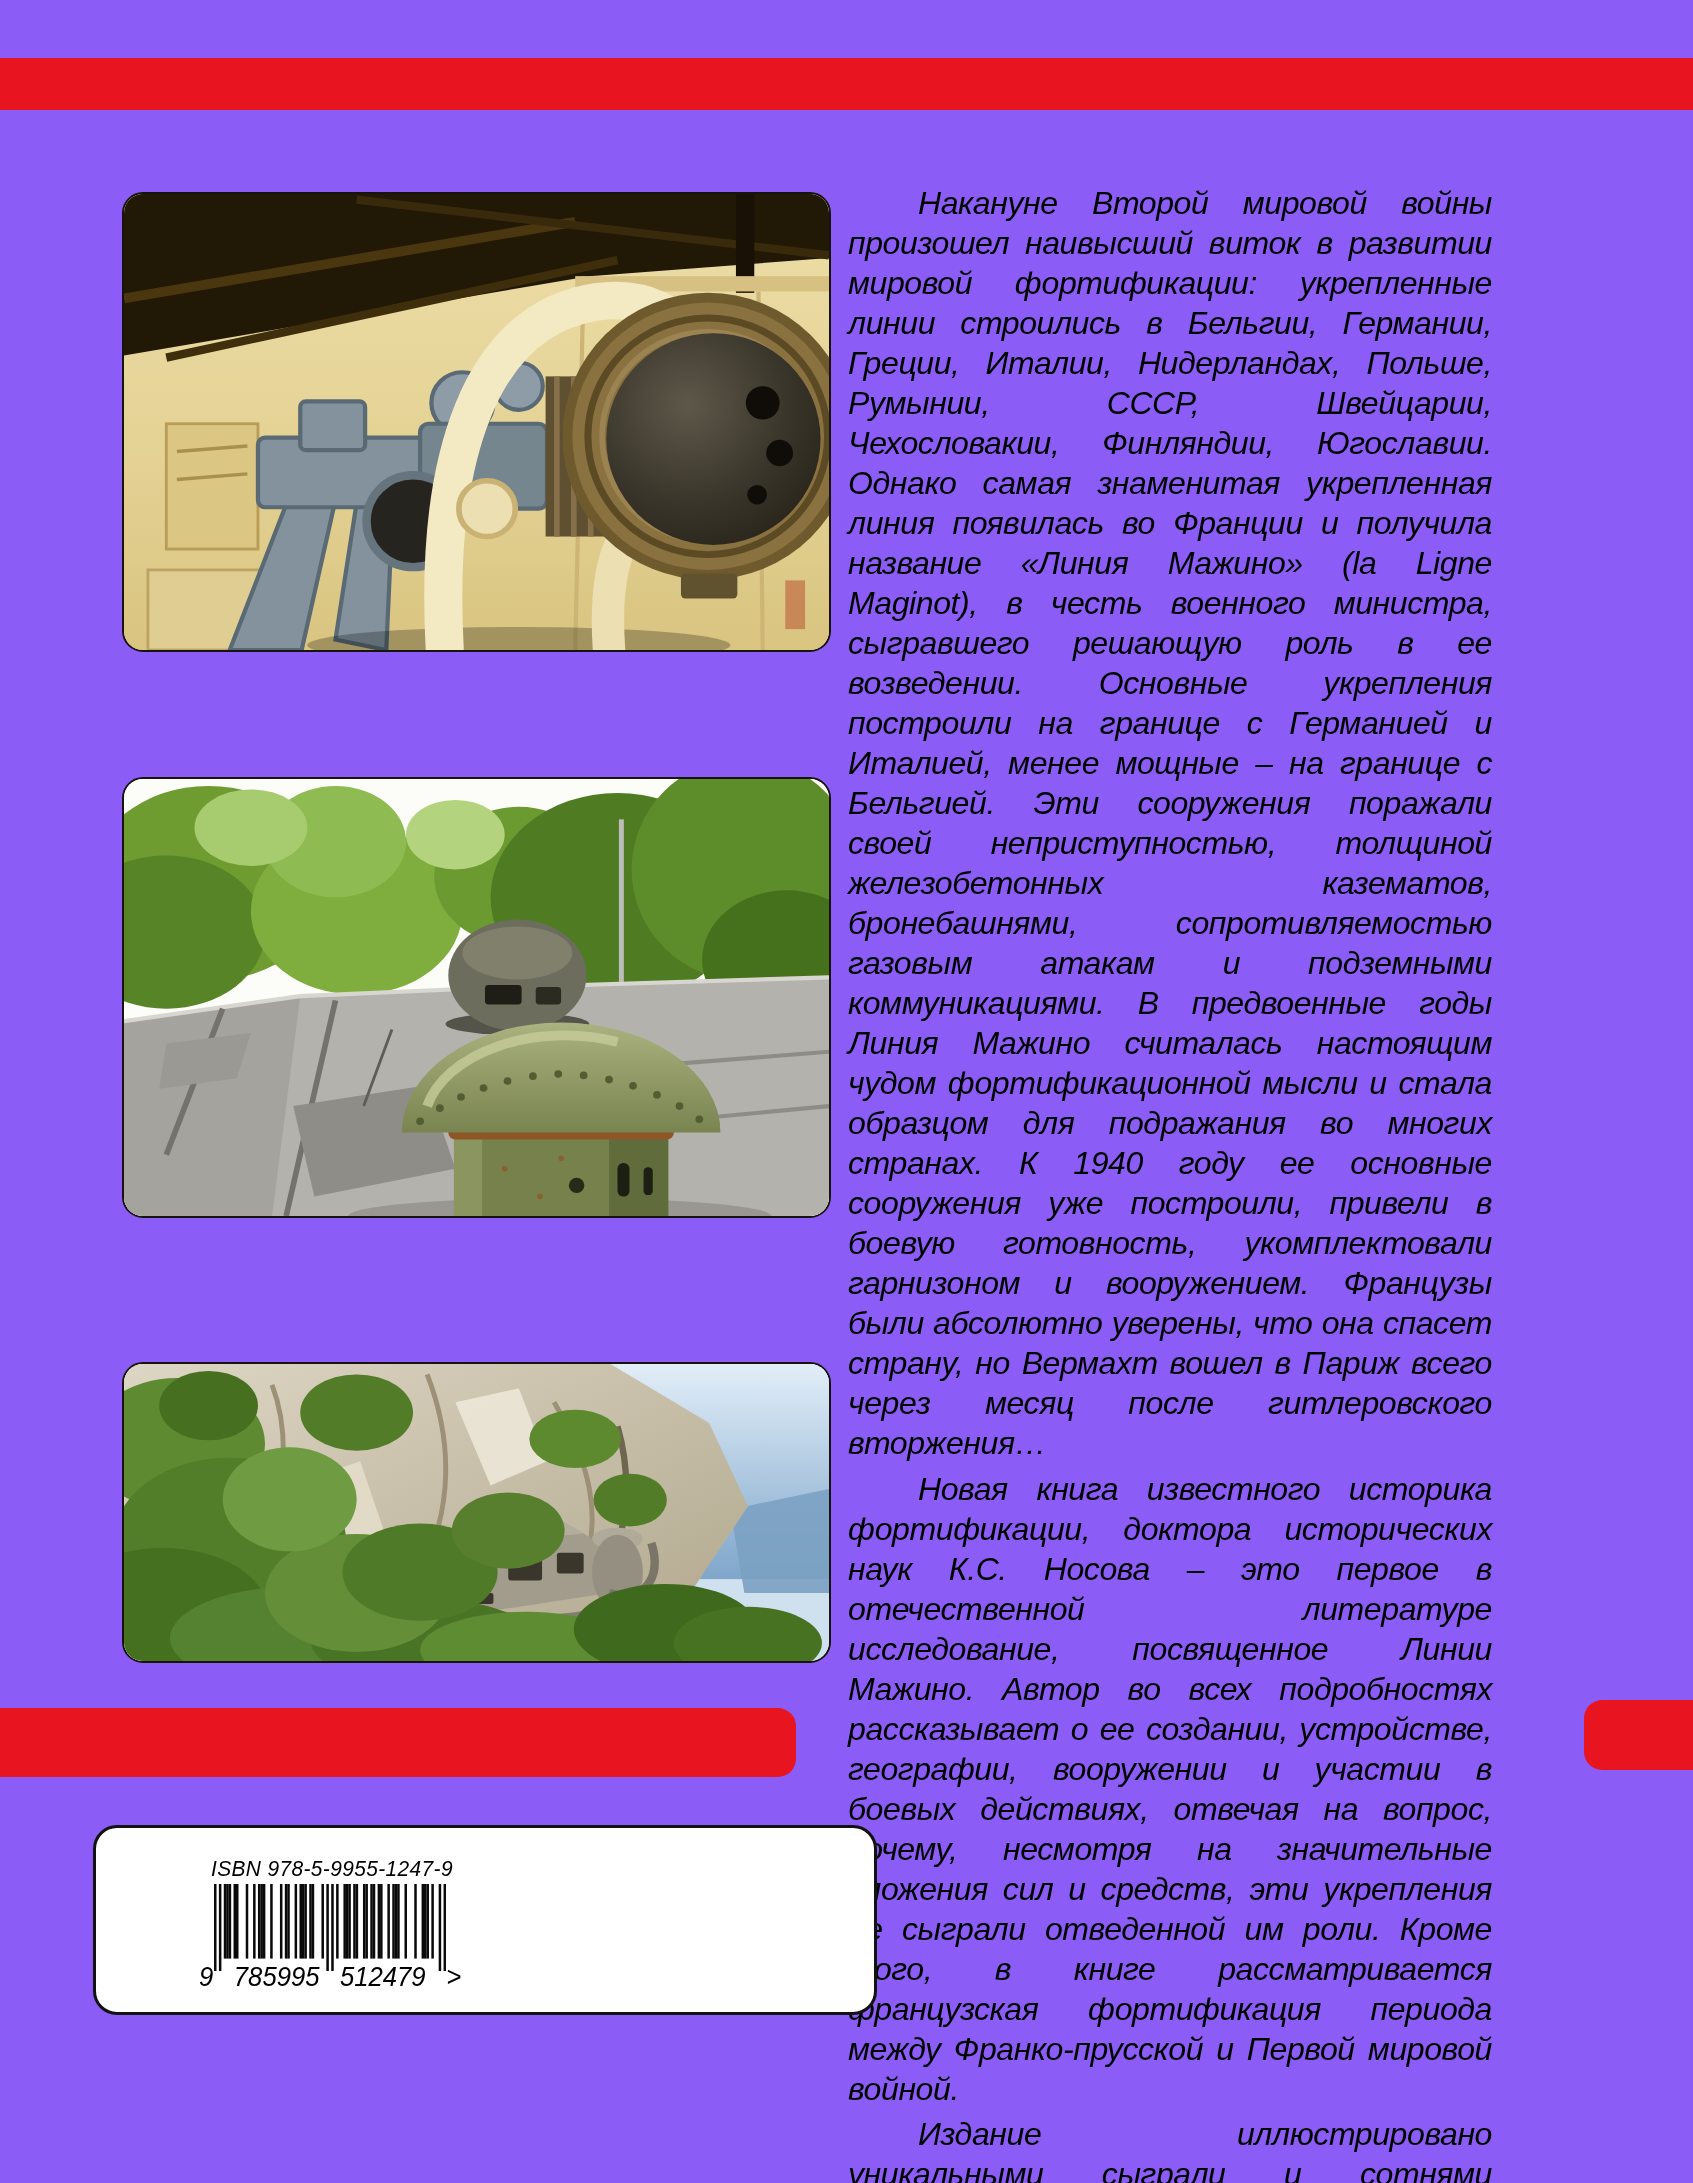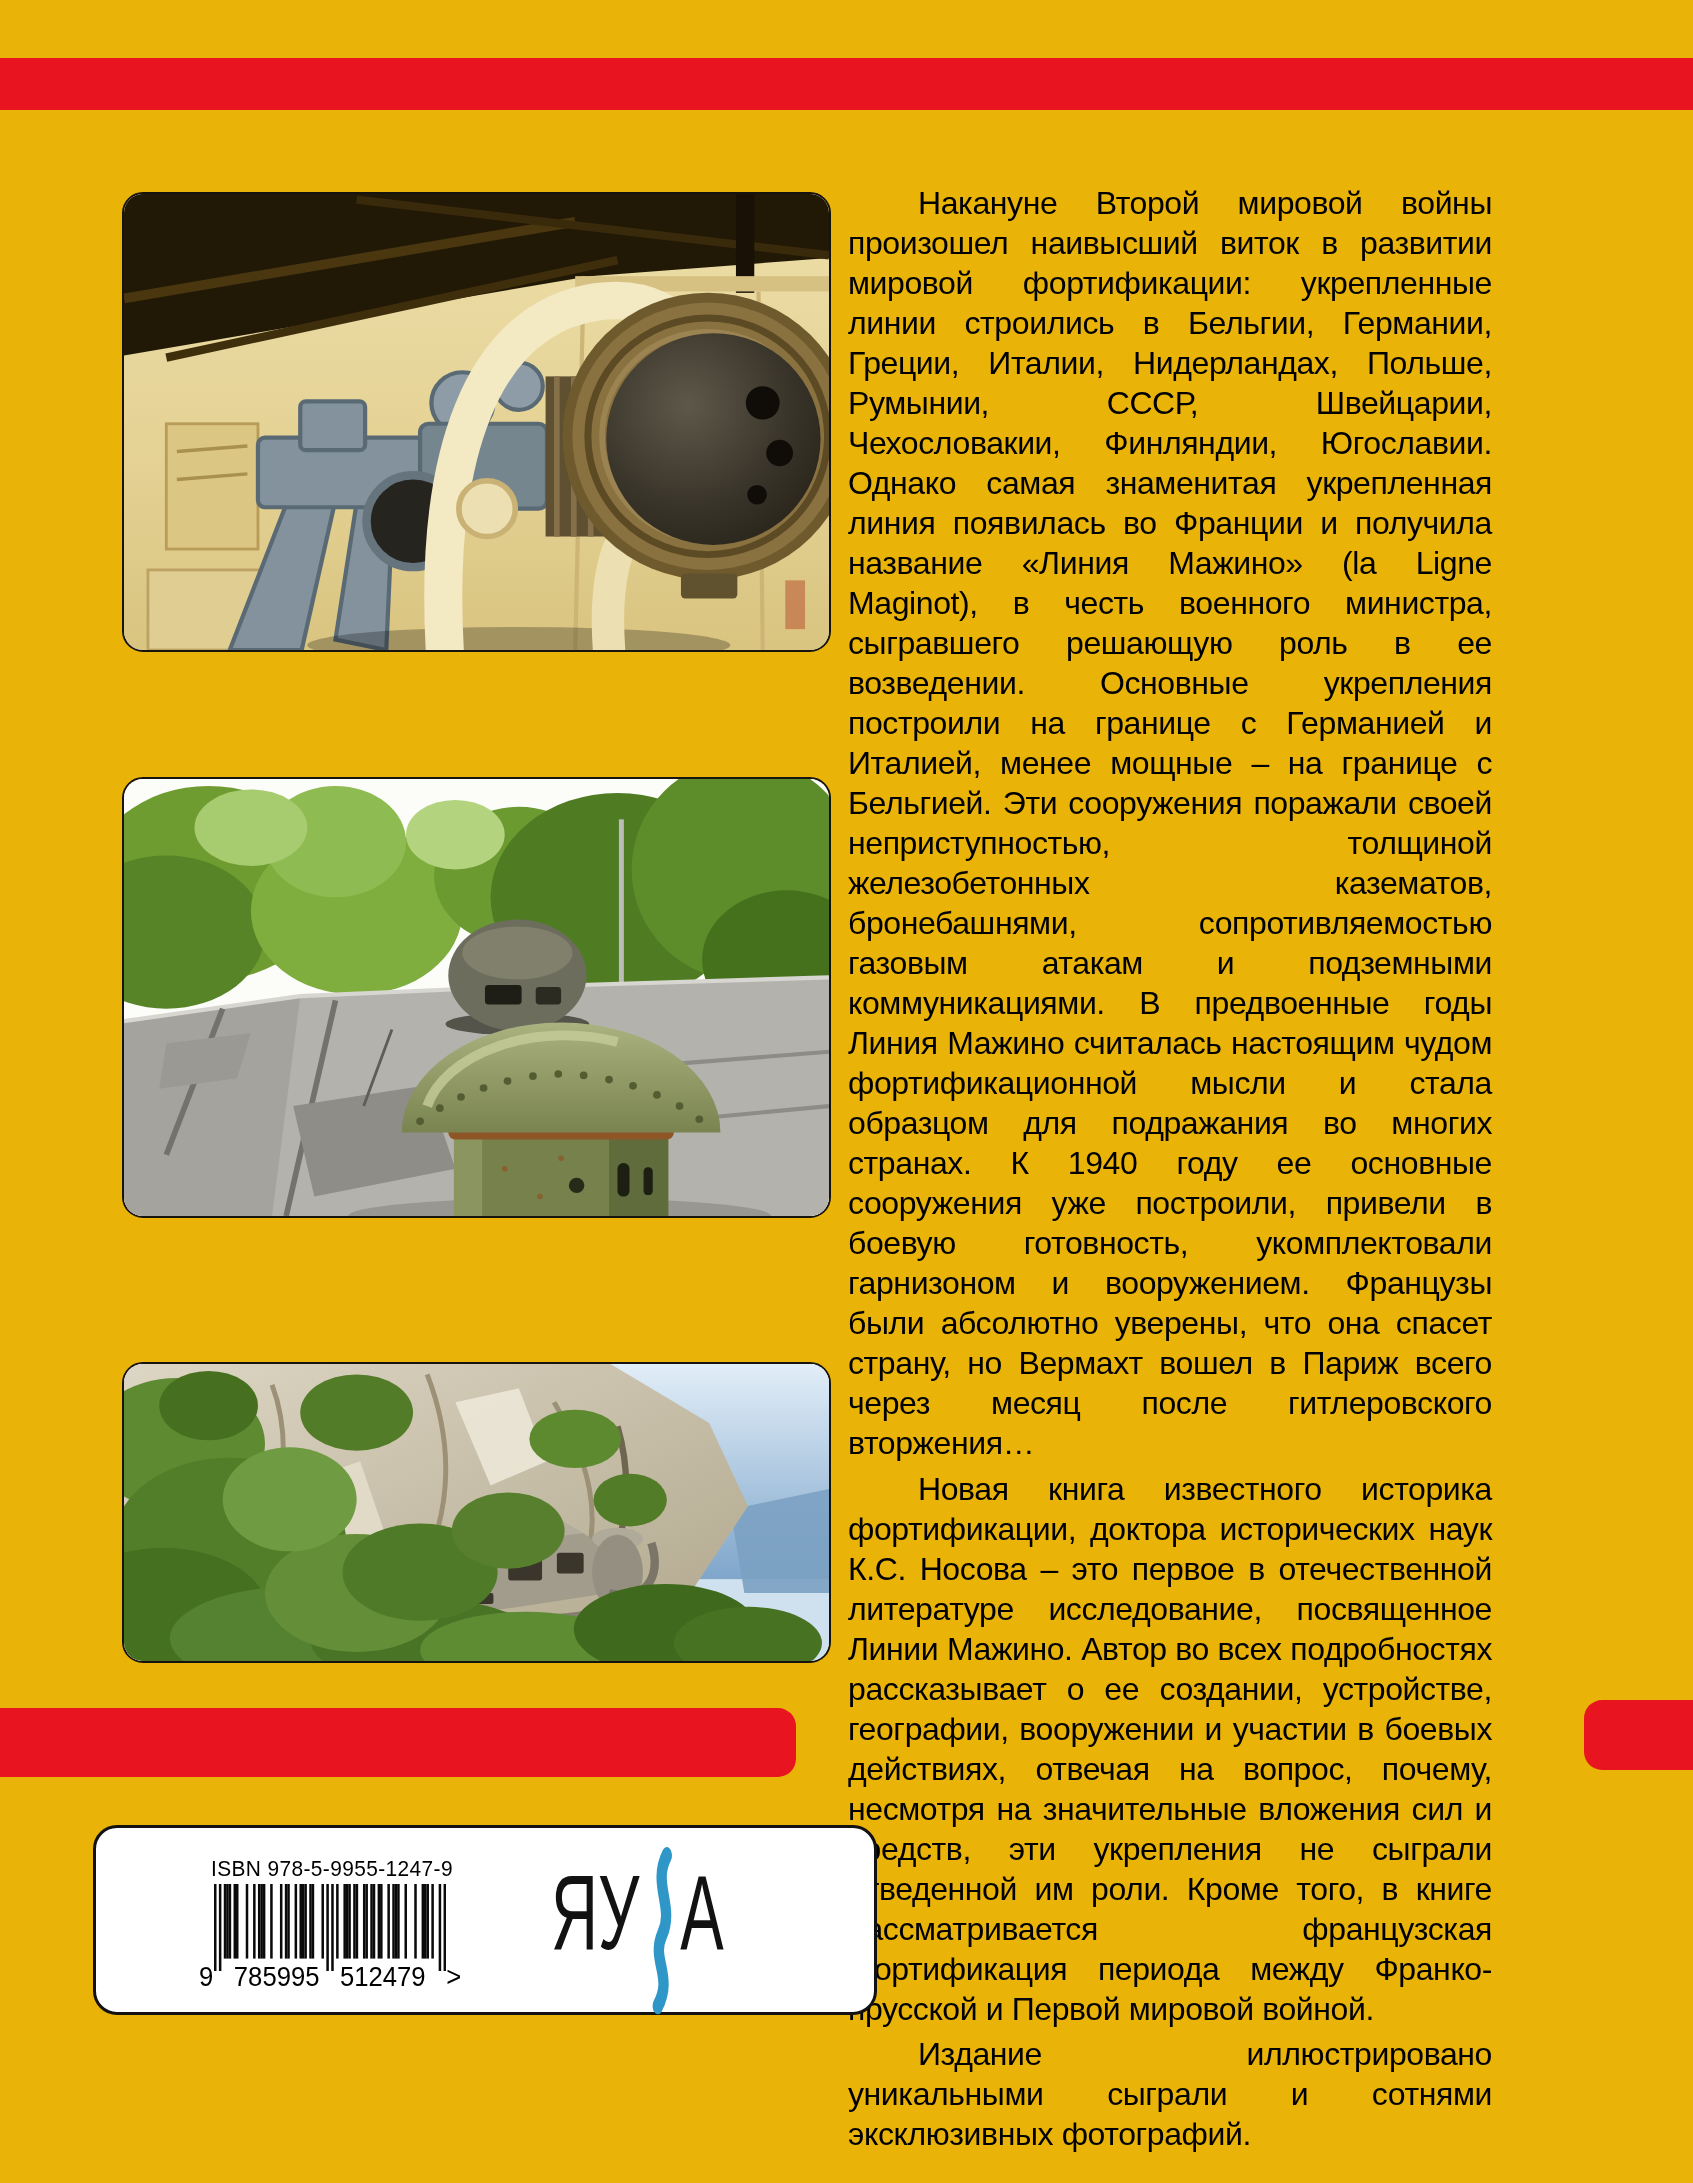--- a/index.html
+++ b/index.html
@@ -1,19 +1,19 @@
 <!DOCTYPE html>
 <html style="font-size:11.2px"><head>
 <meta charset="utf-8">
 <style>
   :root{ --red:#e8141f; --ink:#000; }
   html,body{margin:0;padding:0;background:#9a9a9a;}
   .page{
-    position:relative; width:1693px; height:2183px; background:#eab308;
-    overflow:hidden; font-family:"Liberation Sans", sans-serif; color:var(--ink);
+    position:relative; width:1693px; height:2183px; background:#8b5cf6;
+    overflow:hidden; font-family:"Liberation Sans", sans-serif; color:var(--ink);font-style:italic;
   }
   .topbar{position:absolute;left:0;top:58px;width:1693px;height:52px;background:var(--red);}
   
   .photo{
     position:absolute;left:82px;width:709px;box-sizing:border-box;
     border:2.8px solid #17130e;border-radius:21px;overflow:hidden;background:#ccc;
   }
   .photo svg{display:block;width:100%;height:100%;}
   #photo1{top:181px;height:460px;}
   #photo2{top:766px;height:441px;}
@@ -298,25 +298,16 @@
         <rect x="89" y="0" width="1.03" height="24"></rect>
         <rect x="92" y="0" width="1.03" height="28"></rect>
         <rect x="94" y="0" width="1.03" height="28"></rect>
       </svg>
     <div class="barcode-digits" id="barcode-digits">
         <span>9</span>
         <span>785995</span>
         <span>512479</span>
         <span>&gt;</span>
       </div>
-    <div class="logo">
-      <div class="logo-scale">
-        <span>ЯУ</span>
-        <svg class="logo-wave" viewBox="0 0 84 240">
-          <path d="M 56,8 C 20,52 76,86 44,128 C 18,164 72,190 34,234" stroke="#2e97c8" stroke-width="25" fill="none" stroke-linecap="round"></path>
-        </svg>
-        <span>А</span>
-      </div>
-    </div>
   </div>
 
 </div>
 
 
 </body></html>

